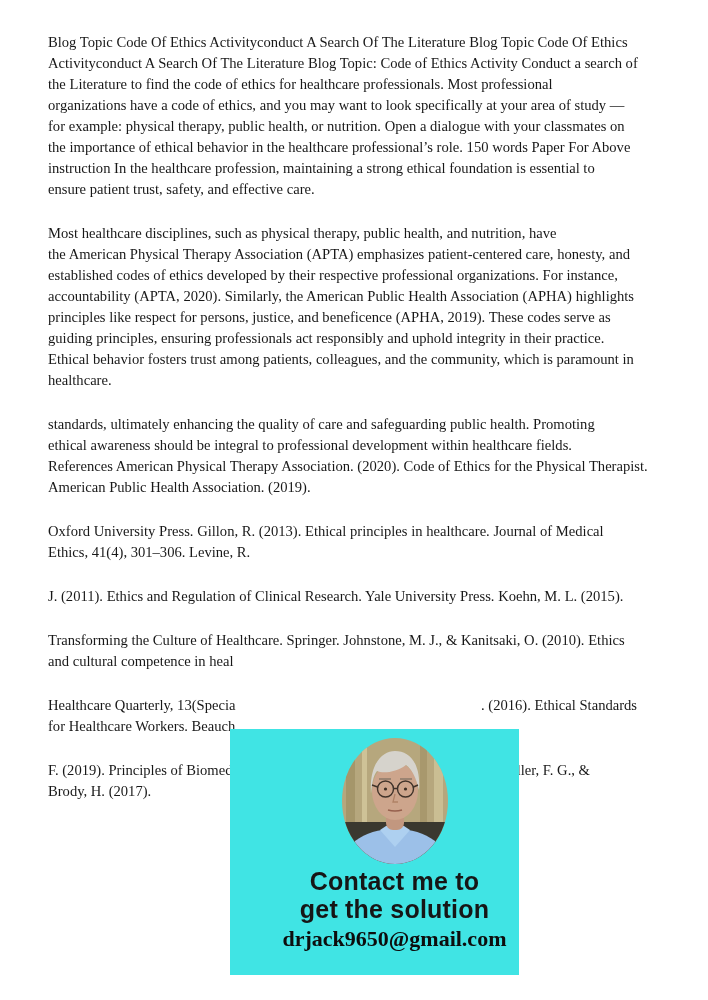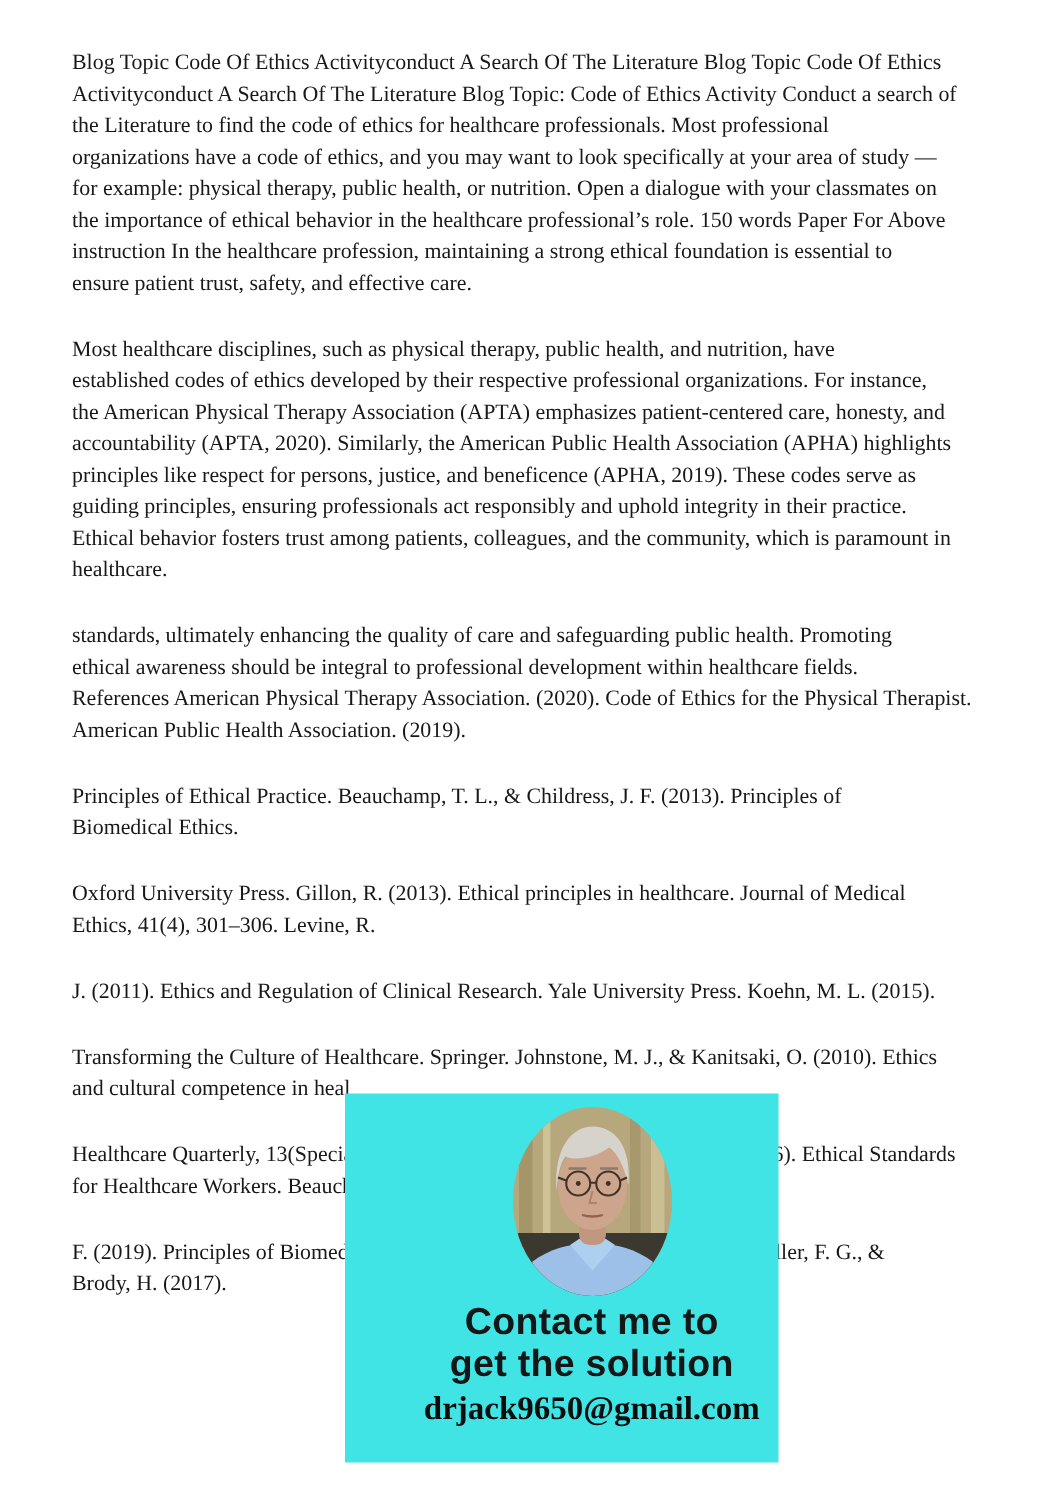--- a/index.html
+++ b/index.html
@@ -71,40 +71,36 @@
     <div class="line">the Literature to find the code of ethics for healthcare professionals. Most professional</div>
     <div class="line">organizations have a code of ethics, and you may want to look specifically at your area of study —</div>
     <div class="line">for example: physical therapy, public health, or nutrition. Open a dialogue with your classmates on</div>
     <div class="line">the importance of ethical behavior in the healthcare professional’s role. 150 words Paper For Above</div>
     <div class="line">instruction In the healthcare profession, maintaining a strong ethical foundation is essential to</div>
     <div class="line">ensure patient trust, safety, and effective care.</div>
   </div>
 
   <div class="para">
     <div class="line">Most healthcare disciplines, such as physical therapy, public health, and nutrition, have</div>
+    <div class="line">the American Physical Therapy Association (APTA) emphasizes patient-centered care, honesty, and</div>
     <div class="line">established codes of ethics developed by their respective professional organizations. For instance,</div>
-    <div class="line">the American Physical Therapy Association (APTA) emphasizes patient-centered care, honesty, and</div>
     <div class="line">accountability (APTA, 2020). Similarly, the American Public Health Association (APHA) highlights</div>
     <div class="line">principles like respect for persons, justice, and beneficence (APHA, 2019). These codes serve as</div>
     <div class="line">guiding principles, ensuring professionals act responsibly and uphold integrity in their practice.</div>
     <div class="line">Ethical behavior fosters trust among patients, colleagues, and the community, which is paramount in</div>
     <div class="line">healthcare.</div>
   </div>
 
   <div class="para">
     <div class="line">standards, ultimately enhancing the quality of care and safeguarding public health. Promoting</div>
     <div class="line">ethical awareness should be integral to professional development within healthcare fields.</div>
     <div class="line">References American Physical Therapy Association. (2020). Code of Ethics for the Physical Therapist.</div>
     <div class="line">American Public Health Association. (2019).</div>
   </div>
 
-  <div class="para">
-    <div class="line">Principles of Ethical Practice. Beauchamp, T. L., &amp; Childress, J. F. (2013). Principles of</div>
-    <div class="line">Biomedical Ethics.</div>
-  </div>
 
   <div class="para">
     <div class="line">Oxford University Press. Gillon, R. (2013). Ethical principles in healthcare. Journal of Medical</div>
     <div class="line">Ethics, 41(4), 301–306. Levine, R.</div>
   </div>
 
   <div class="para">
     <div class="line">J. (2011). Ethics and Regulation of Clinical Research. Yale University Press. Koehn, M. L. (2015).</div>
   </div>
 

